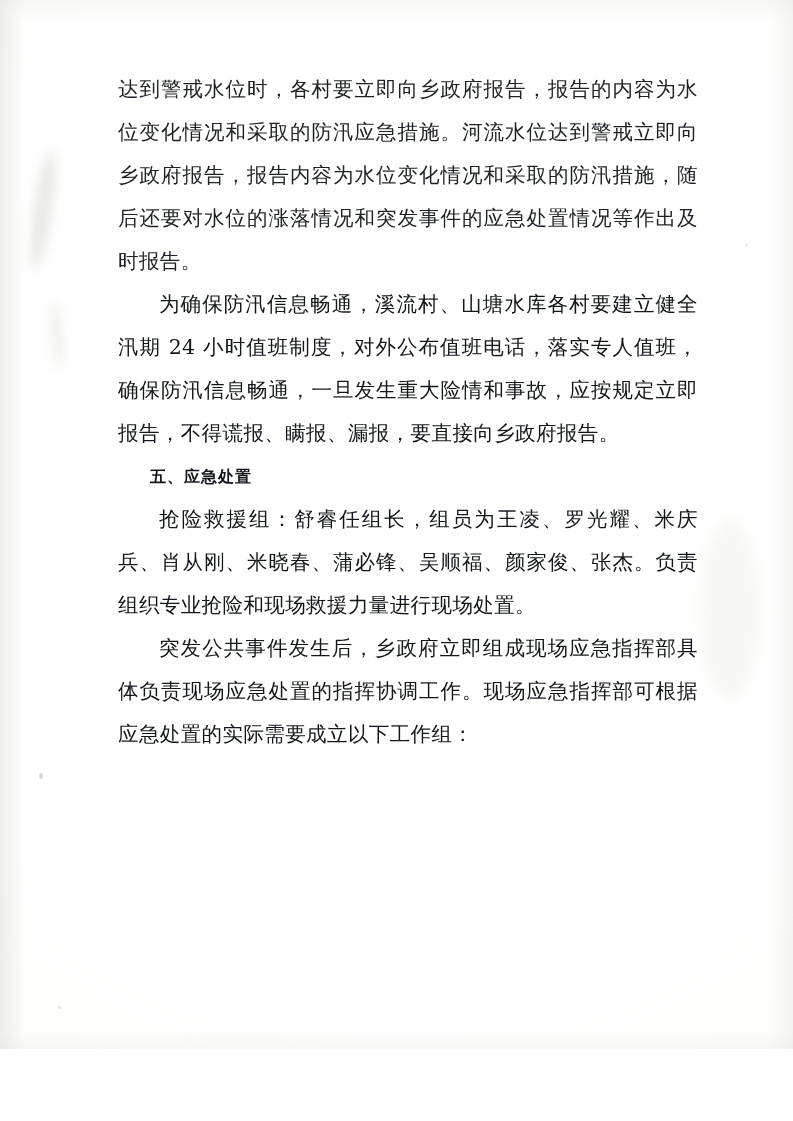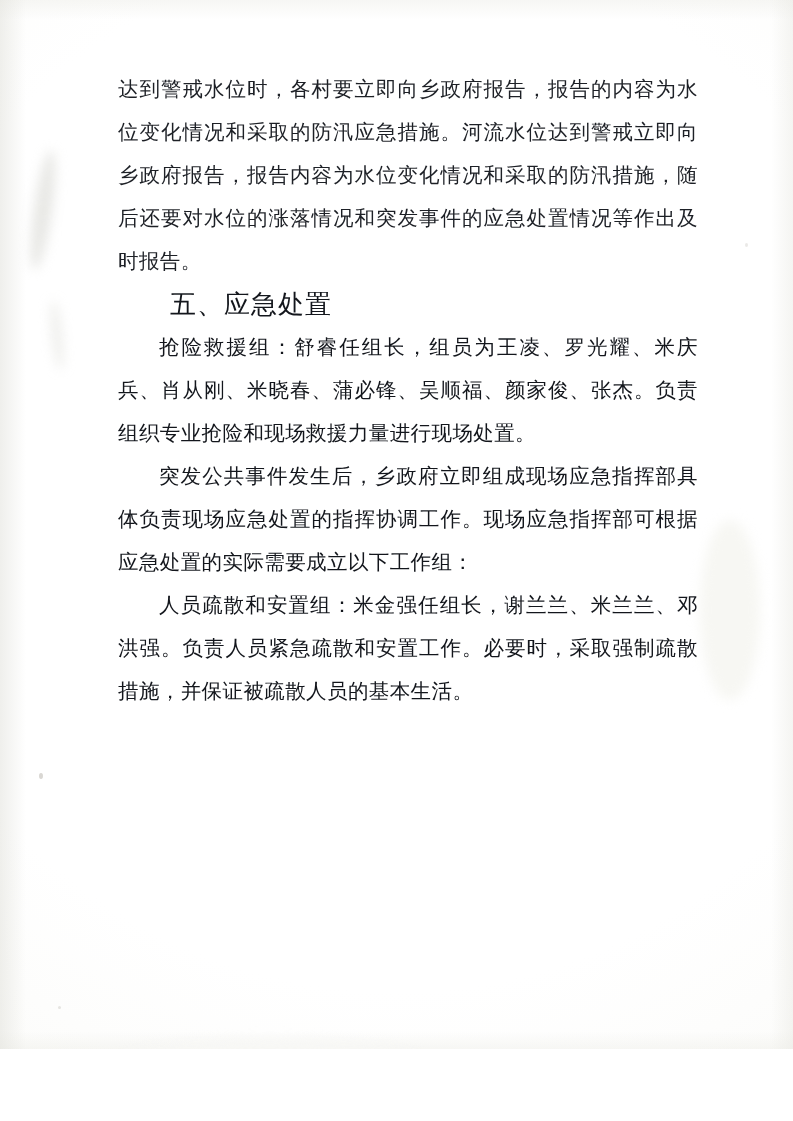--- a/index.html
+++ b/index.html
@@ -69,23 +69,23 @@
     color: #13161c;
     text-align: justify;
     text-justify: inter-ideograph;
     font-family: "DejaVu Serif", "Liberation Serif", serif;
   }
   p.indent {
     text-indent: 2em;
   }
   p.heading {
     text-indent: 2em;
-    font-weight: normal;
+    font-weight: bold;
     font-family: "DejaVu Sans", "Liberation Sans", sans-serif;
-    font-size: 26px;
+    font-size: 16px;
     letter-spacing: 1px;
   }
   
   p.faded {
     color: #1d2026;
   }
 </style>
 </head>
 <body>
 
@@ -94,19 +94,19 @@
   <div class="smudge s1"></div>
   <div class="smudge s2"></div>
   <div class="smudge s3"></div>
   <div class="smudge s4"></div>
   <div class="speck p1"></div>
   <div class="speck p2"></div>
   <div class="speck p3"></div>
 
   <div id="content">
     <p class="para faded">达到警戒水位时，各村要立即向乡政府报告，报告的内容为水位变化情况和采取的防汛应急措施。河流水位达到警戒立即向乡政府报告，报告内容为水位变化情况和采取的防汛措施，随后还要对水位的涨落情况和突发事件的应急处置情况等作出及时报告。</p>
+    <p class="para indent">为确保防汛信息畅通，溪流村、山塘水库各村要建立健全汛期 24 小时值班制度，对外公布值班电话，落实专人值班，确保防汛信息畅通，一旦发生重大险情和事故，应按规定立即报告，不得谎报、瞒报、漏报，要直接向乡政府报告。</p>
     <p class="para heading">五、应急处置</p>
     <p class="para indent">抢险救援组：舒睿任组长，组员为王凌、罗光耀、米庆兵、肖从刚、米晓春、蒲必锋、吴顺福、颜家俊、张杰。负责组织专业抢险和现场救援力量进行现场处置。</p>
     <p class="para indent">突发公共事件发生后，乡政府立即组成现场应急指挥部具体负责现场应急处置的指挥协调工作。现场应急指挥部可根据应急处置的实际需要成立以下工作组：</p>
-    <p class="para indent">人员疏散和安置组：米金强任组长，谢兰兰、米兰兰、邓洪强。负责人员紧急疏散和安置工作。必要时，采取强制疏散措施，并保证被疏散人员的基本生活。</p>
   </div>
 
 </div>
 
 </body></html>

